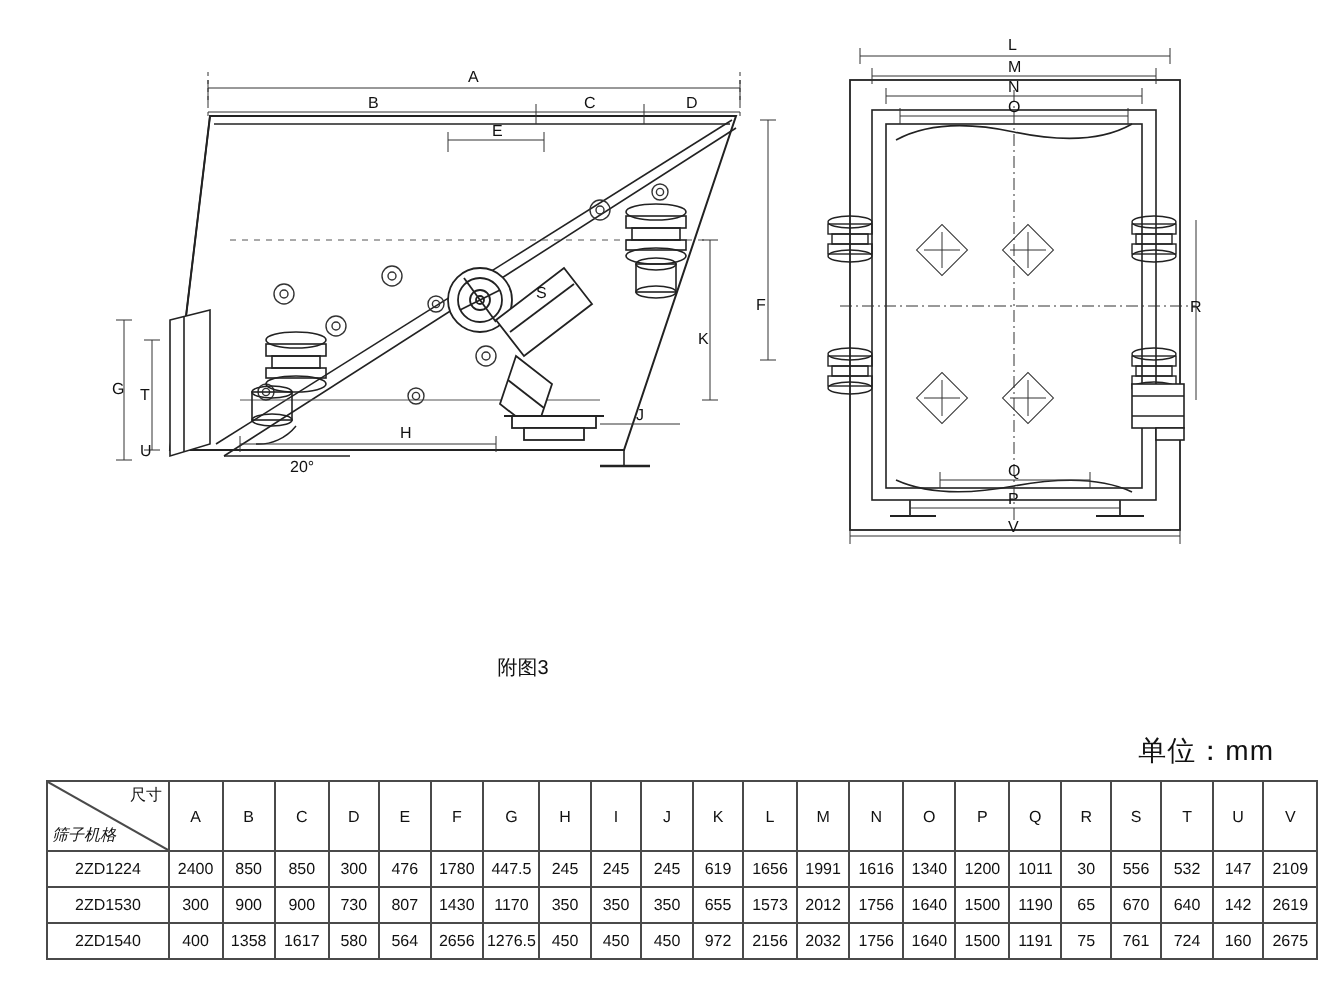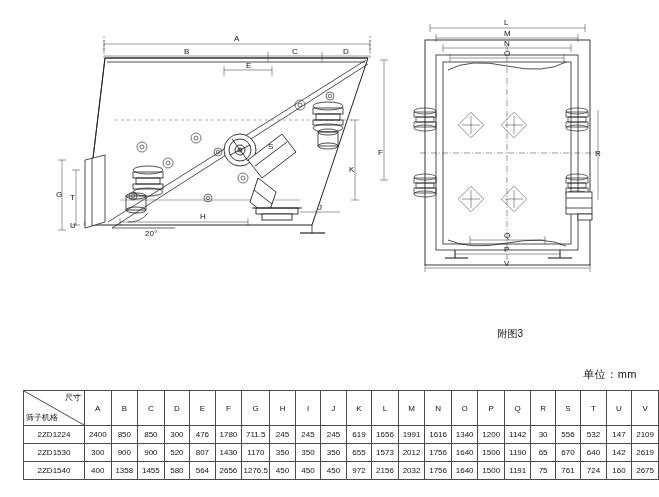--- a/index.html
+++ b/index.html
@@ -25,29 +25,29 @@
     left: 0;
     top: 0;
     width: 659px;
     height: 330px;
   }
   .fig-caption {
     position: absolute;
     left: 0;
     top: 327px;
     width: 523px;
-    text-align: right;
+    text-align: center;
     font-size: 10px;
     color: #111;
   }
   .unit-label {
     position: absolute;
     right: 22px;
     top: 367px;
-    font-size: 11px;
+    font-size: 14px;
     color: #111;
     letter-spacing: 0.5px;
   }
   table.spec {
     position: absolute;
     left: 23px;
     top: 390px;
     border-collapse: collapse;
     font-size: 8px;
     color: #111;
@@ -95,20 +95,21 @@
     top: 0px;
     font-size: 8px;
     line-height: 14px;
   }
   .corner-bottom {
     position: absolute;
     left: 2px;
     bottom: 0px;
     font-size: 8px;
     line-height: 14px;
+    font-style: italic;
   }
   svg text {
     font-family: "Liberation Sans", sans-serif;
     fill: #111;
   }
 </style>
 </head>
 <body>
 
 <div id="root">
@@ -425,43 +426,43 @@
     </thead>
     <tbody>
       <tr>
         <td class="first-col">2ZD1224</td>
         <td class="dim">2400</td>
         <td class="dim">850</td>
         <td class="dim">850</td>
         <td class="dim">300</td>
         <td class="dim">476</td>
         <td class="dim">1780</td>
-        <td class="dim">711.5</td>
+        <td class="dim">447.5</td>
         <td class="dim">245</td>
         <td class="dim">245</td>
         <td class="dim">245</td>
         <td class="dim">619</td>
         <td class="dim">1656</td>
         <td class="dim">1991</td>
         <td class="dim">1616</td>
         <td class="dim">1340</td>
         <td class="dim">1200</td>
-        <td class="dim">1142</td>
+        <td class="dim">1011</td>
         <td class="dim">30</td>
         <td class="dim">556</td>
         <td class="dim">532</td>
         <td class="dim">147</td>
         <td class="dim">2109</td>
       </tr>
       <tr>
         <td class="first-col">2ZD1530</td>
         <td class="dim">300</td>
         <td class="dim">900</td>
         <td class="dim">900</td>
-        <td class="dim">520</td>
+        <td class="dim">730</td>
         <td class="dim">807</td>
         <td class="dim">1430</td>
         <td class="dim">1170</td>
         <td class="dim">350</td>
         <td class="dim">350</td>
         <td class="dim">350</td>
         <td class="dim">655</td>
         <td class="dim">1573</td>
         <td class="dim">2012</td>
         <td class="dim">1756</td>
@@ -471,21 +472,21 @@
         <td class="dim">65</td>
         <td class="dim">670</td>
         <td class="dim">640</td>
         <td class="dim">142</td>
         <td class="dim">2619</td>
       </tr>
       <tr>
         <td class="first-col">2ZD1540</td>
         <td class="dim">400</td>
         <td class="dim">1358</td>
-        <td class="dim">1455</td>
+        <td class="dim">1617</td>
         <td class="dim">580</td>
         <td class="dim">564</td>
         <td class="dim">2656</td>
         <td class="dim">1276.5</td>
         <td class="dim">450</td>
         <td class="dim">450</td>
         <td class="dim">450</td>
         <td class="dim">972</td>
         <td class="dim">2156</td>
         <td class="dim">2032</td>

